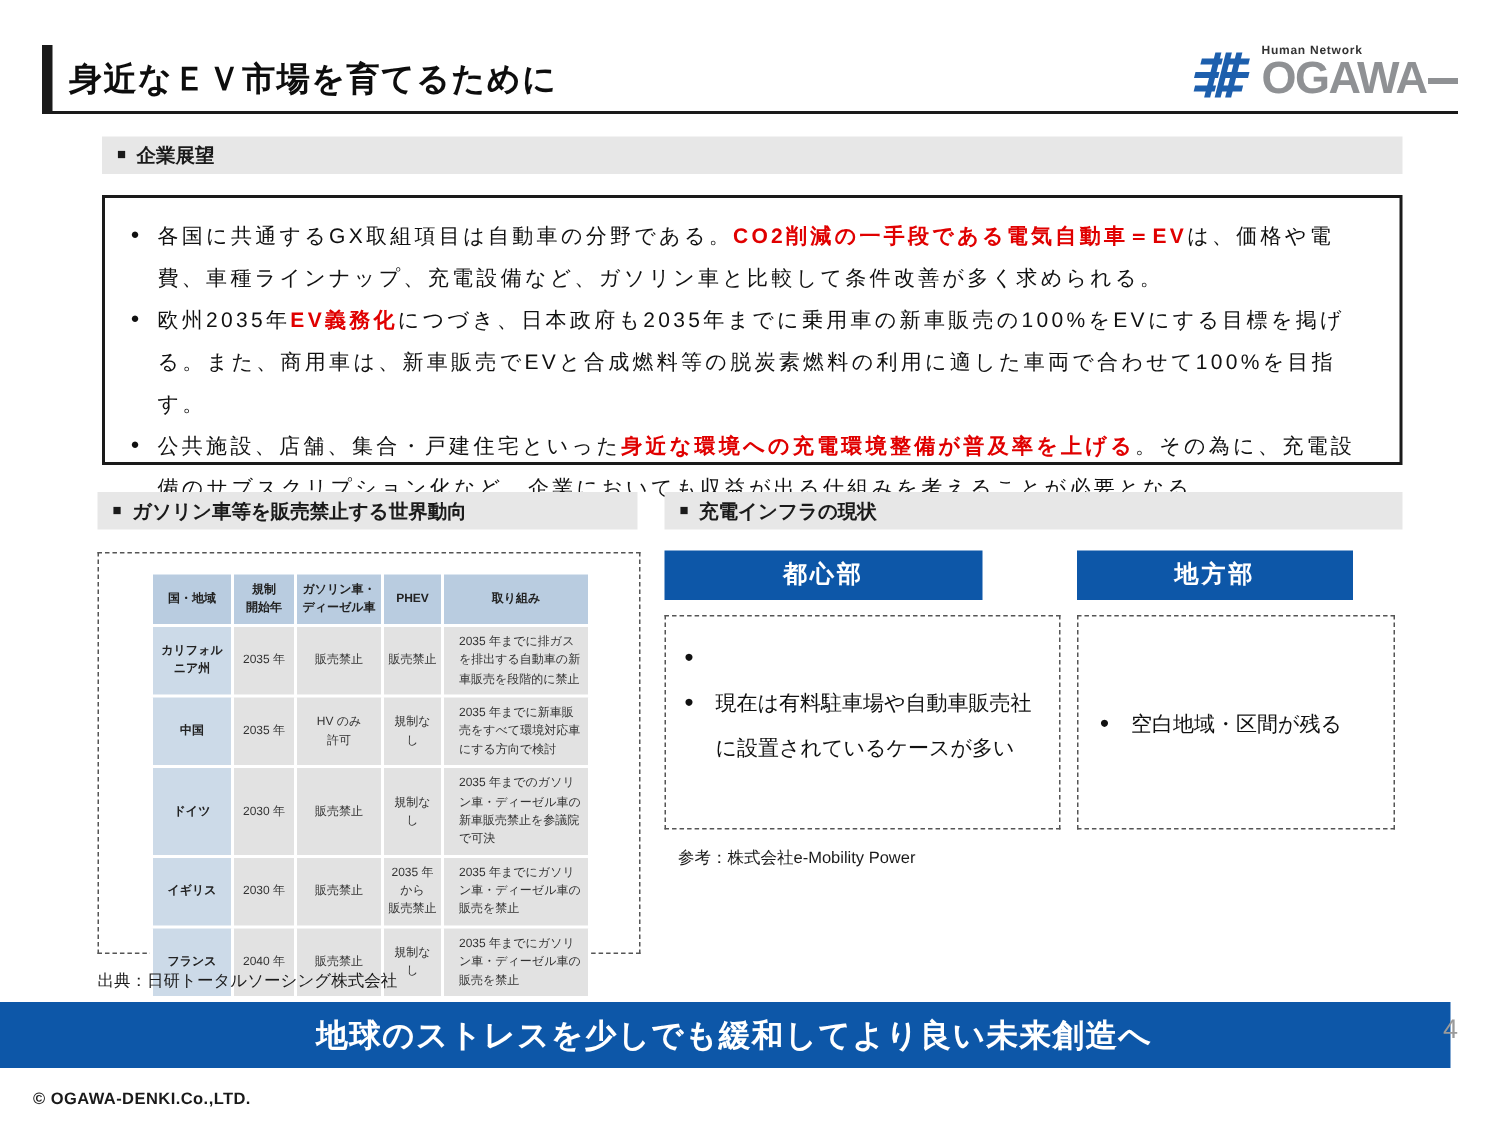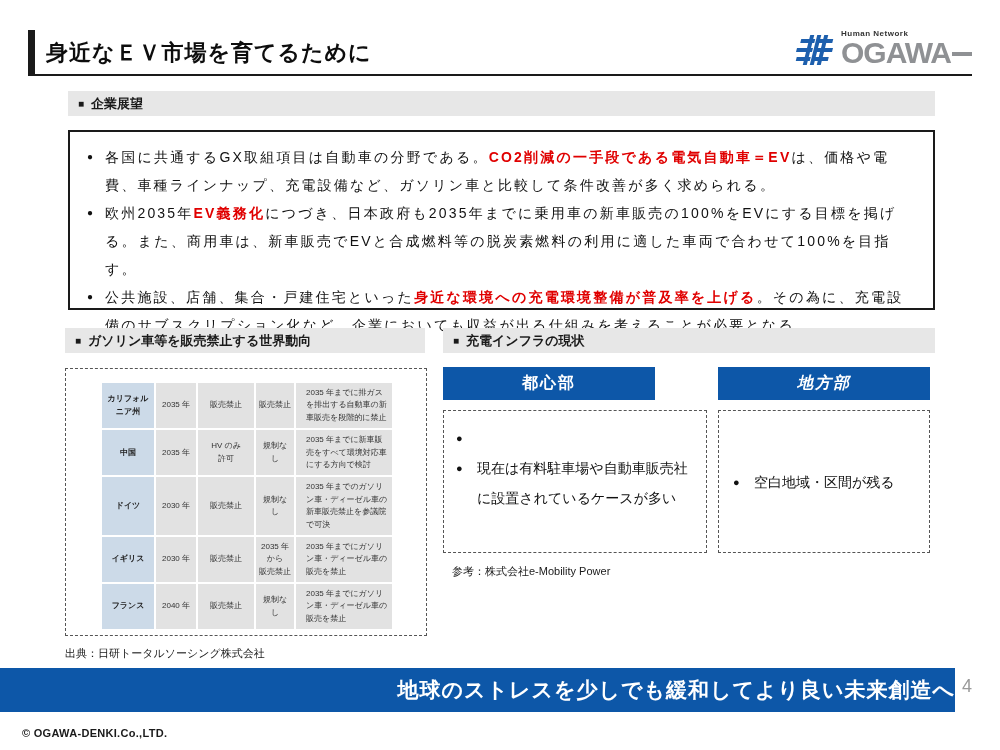--- a/index.html
+++ b/index.html
@@ -42,28 +42,28 @@
     text-align:center;vertical-align:middle;white-space:pre-line;color:#333;font-weight:normal;
   }
   .gx-table th{background:#b9cce0;font-weight:bold;color:#222;}
   .gx-table td.cname{background:#ccdae8;font-weight:bold;color:#222;}
   .gx-table td.cell{background:#e2e2e2;}
   .gx-table td.action{text-align:left;background:#e2e2e2;padding-left:10px;}
   .source-note{position:absolute;left:65px;top:646px;font-size:11px;color:#1a1a1a;}
   
   .area-title{position:absolute;height:33px;background:#0d57a8;color:#fff;font-size:16px;font-weight:bold;display:flex;align-items:center;justify-content:center;letter-spacing:2px;}
   #urban-title{left:443px;top:367px;width:212px;}
-  #rural-title{left:718px;top:367px;width:212px;font-style:italic;}
+  #rural-title{left:718px;top:367px;width:184px;}
   #urban-box{left:443px;top:410px;width:264px;height:143px;padding:12px 10px 0 12px;}
   #rural-box{left:718px;top:410px;width:212px;height:143px;display:flex;align-items:center;padding-left:14px;}
   .c-bullet{display:flex;font-size:14px;line-height:30px;color:#111;}
   .c-bullet .dot{flex:0 0 21px;font-size:11px;}
   .ref-note{position:absolute;left:452px;top:564px;font-size:11px;color:#1a1a1a;}
   
-  .banner{position:absolute;left:0;top:668px;width:955px;height:44px;background:#0d57a8;display:flex;align-items:center;justify-content:flex-end;}
+  .banner{position:absolute;left:0;top:668px;width:955px;height:44px;background:#0d57a8;display:flex;align-items:center;justify-content:center;padding-left:12px;}
   .banner-text{color:#ffffff;font-size:21px;font-weight:bold;letter-spacing:1px;}
   .page-number{position:absolute;left:962px;top:676px;font-size:18px;color:#9a9a9a;}
   .footer-copy{position:absolute;left:22px;top:727px;font-size:11px;font-weight:bold;color:#1a1a1a;letter-spacing:.3px;}
 </style>
 </head>
 <body>
 
 <div class="slide">
 
   <div class="title-bar"></div>
@@ -124,20 +124,29 @@
 
   <table class="gx-table">
     <colgroup>
         <col style="width:54px">
         <col style="width:42px">
         <col style="width:58px">
         <col style="width:40px">
         <col style="width:98px">
       </colgroup>
     <tbody>
+        <tr>
+      <th>国・地域</th>
+      <th>規制
+開始年</th>
+      <th>ガソリン車・
+ディーゼル車</th>
+      <th>PHEV</th>
+      <th>取り組み</th>
+    </tr>
     <tr>
       <td class="cname">カリフォル
 ニア州</td>
       <td class="cell">2035 年</td>
       <td class="cell">販売禁止</td>
       <td class="cell">販売禁止</td>
       <td class="action">2035 年までに排ガスを排出する自動車の新車販売を段階的に禁止</td>
     </tr>
     <tr>
       <td class="cname">中国</td>

